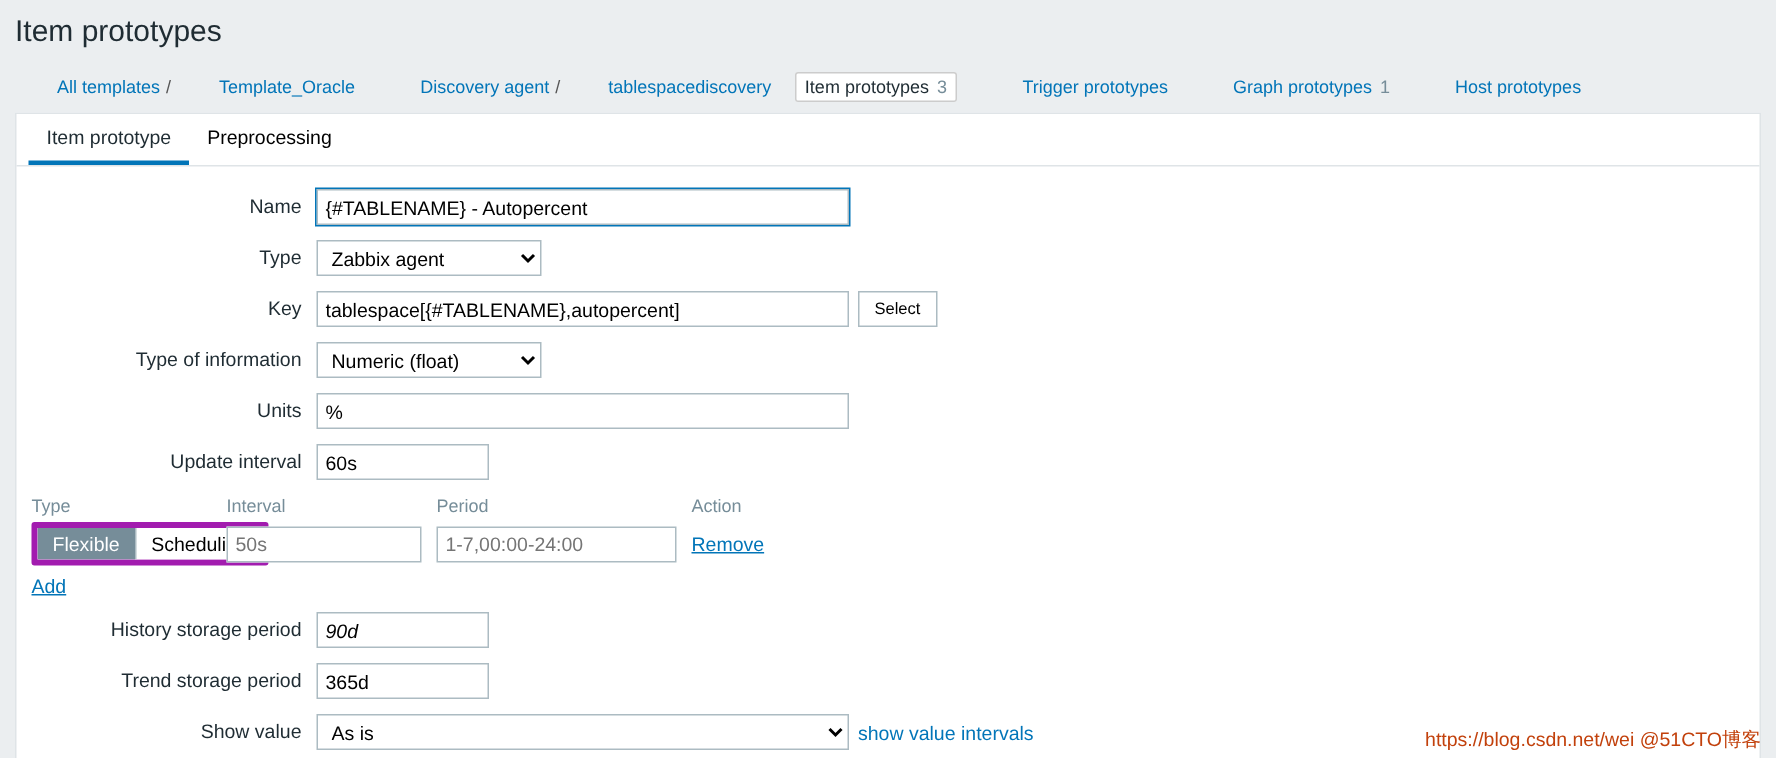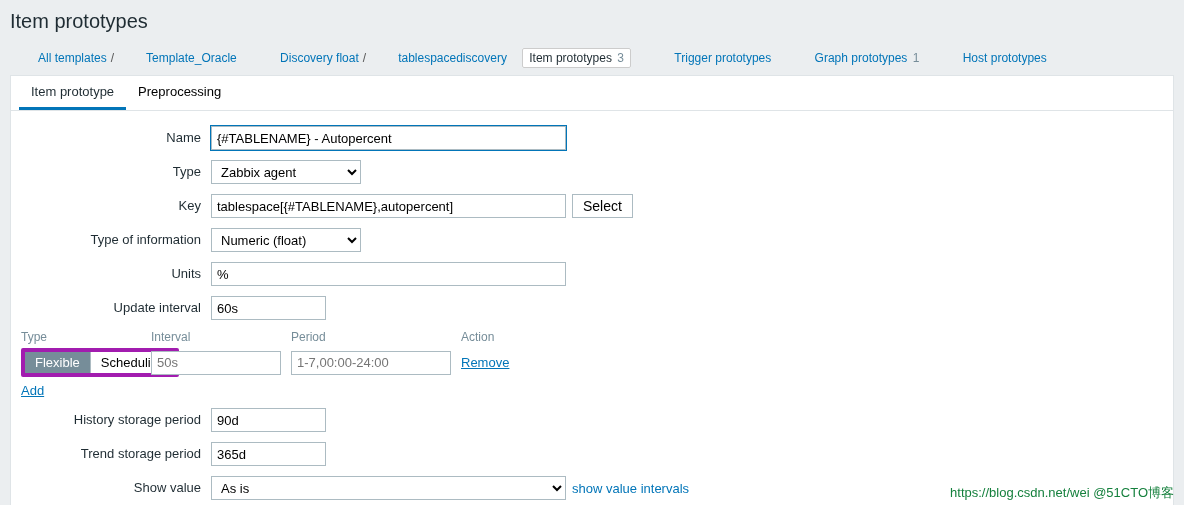--- a/index.html
+++ b/index.html
@@ -16,46 +16,46 @@
     .tabs { border-bottom: 1px solid #dfe4e7; padding: 0 8px; display: flex; }
     .tab { padding: 8px 12px; font-size: 13px; color: #000000; cursor: pointer; border-bottom: 3px solid transparent; }
     .tab.active { color: #1f2c33; border-bottom-color: #0275b8; }
     .form-area { padding: 15px 10px 10px 10px; }
     .form-row { display: flex; align-items: flex-start; margin-bottom: 10px; }
     .form-label { width: 190px; text-align: right; padding-right: 10px; padding-top: 4px; color: #1f2c33; font-size: 13px; }
     .form-field { display: flex; align-items: center; gap: 6px; }
     input[type="text"].txt { border: 1px solid #acbbc2; padding: 3px 5px; font-size: 13px; height: 24px; }
     .txt.focused { outline: 1px solid #0275b8; border-color: #0275b8; }
     select.sel { border: 1px solid #acbbc2; background: #fff; padding: 3px 5px; font-size: 13px; height: 24px; }
-    .btn { border: 1px solid #acbbc2; background: #fff; padding: 3px 10px; font-size: 14px; height: 24px; cursor: pointer; }
+    .btn { border: 1px solid #acbbc2; background: #fff; padding: 3px 10px; font-size: 11px; height: 24px; cursor: pointer; }
     .ci-table { display: flex; flex-direction: column; }
     .ci-header { display: flex; color: #768d99; font-size: 12px; margin-bottom: 4px; }
     .ci-row { display: flex; align-items: center; margin-bottom: 6px; }
     .ci-type { width: 130px; }
     .ci-interval { width: 140px; }
     .ci-period { width: 170px; }
     .ci-action { width: 60px; }
     .seg-btn-group { display: inline-flex; border: 4px solid #a21caf; border-radius: 2px; overflow: hidden; }
     .seg-btn { padding: 3px 10px; font-size: 13px; background: #fff; cursor: pointer; border: none; }
     .seg-btn.active { background: #768d99; color: #fff; }
     .seg-btn + .seg-btn { border-left: 1px solid #acbbc2; }
     .link { color: #0275b8; text-decoration: underline; cursor: pointer; font-size: 13px; }
     .link.nolink { text-decoration: none; }
-    .watermark { position: fixed; bottom: 3px; right: 10px; color: #15803d; font-size: 13px; pointer-events: none; text-align: center; }
+    .watermark { position: fixed; bottom: 3px; right: 10px; color: #c2410c; font-size: 13px; pointer-events: none; text-align: center; }
   </style>
 </head>
 <body>
 
 <div class="page-title-area">
   <div class="page-title">Item prototypes</div>
 </div>
 
 <div class="breadcrumb-row">
   <span class="bc-item"><a>All templates</a><span class="breadcrumb-sep">/</span><a>Template_Oracle</a></span>
-  <span class="bc-item"><a>Discovery float</a><span class="breadcrumb-sep">/</span><a>tablespacediscovery</a></span>
+  <span class="bc-item"><a>Discovery agent</a><span class="breadcrumb-sep">/</span><a>tablespacediscovery</a></span>
   <span class="bc-current bc-item"><span>Item prototypes</span> <span class="count">3</span></span>
   <span class="bc-item"><a>Trigger prototypes</a></span>
   <span class="bc-item"><a>Graph prototypes</a> <span class="count">1</span></span>
   <span class="bc-item"><a>Host prototypes</a></span>
 </div>
 
 <div class="panel">
   <div class="tabs">
     <div class="tab active">Item prototype</div>
     <div class="tab">Preprocessing</div>
@@ -139,21 +139,21 @@
           <div>
             <span class="link">Add</span>
           </div>
         </div>
       </div>
     </div>
 
     <div class="form-row">
       <div class="form-label">History storage period</div>
       <div class="form-field">
-        <input type="text" class="txt" style="width: 115px;" value="90d">
+        <input type="text" class="txt" style="width: 115px; font-style: italic;" value="90d">
       </div>
     </div>
 
     <div class="form-row">
       <div class="form-label">Trend storage period</div>
       <div class="form-field">
         <input type="text" class="txt" style="width: 115px;" value="365d">
       </div>
     </div>
 

